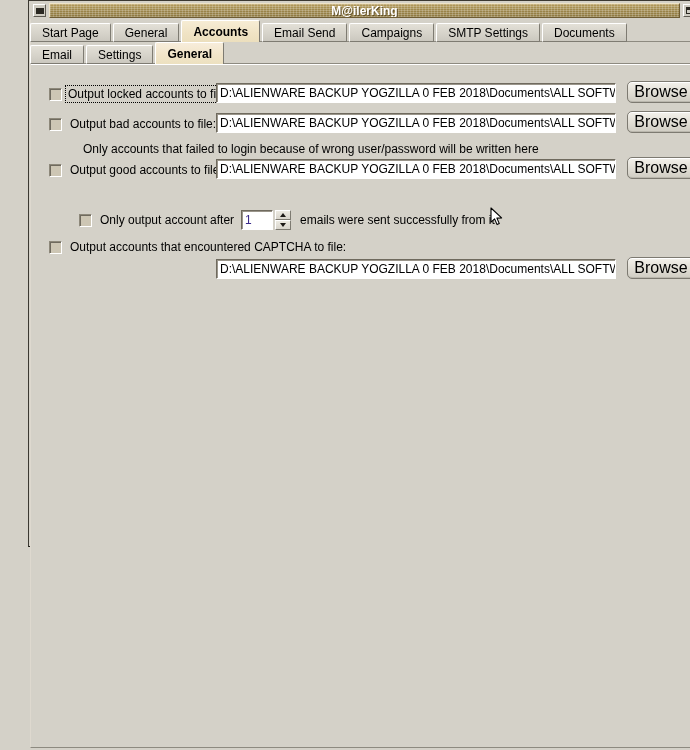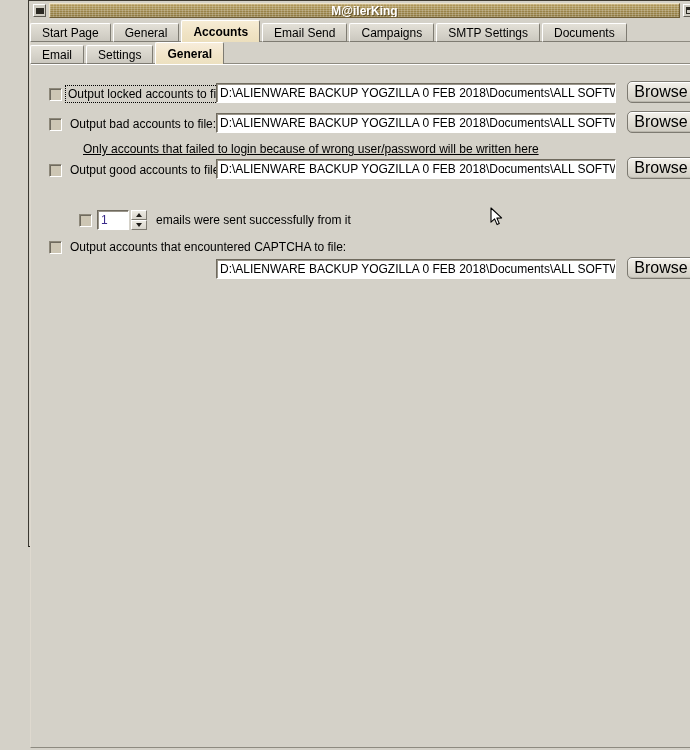--- a/index.html
+++ b/index.html
@@ -379,32 +379,33 @@
     <div class="textfield" style="position:absolute; left:185px; top:18px; width:400px;">D:\ALIENWARE BACKUP YOGZILLA 0 FEB 2018\Documents\ALL SOFTWARE\Tav</div>
     <div class="browse-btn" style="position:absolute; left:596px; top:16px;">Browse</div>
 
     <div class="row" style="left:18px; top:51px;">
       <div class="checkbox"></div>
       <div class="cb-label" style="margin-left:6px;">Output bad accounts to file:</div>
     </div>
     <div class="textfield" style="position:absolute; left:185px; top:48px; width:400px;">D:\ALIENWARE BACKUP YOGZILLA 0 FEB 2018\Documents\ALL SOFTWARE\Tav</div>
     <div class="browse-btn" style="position:absolute; left:596px; top:46px;">Browse</div>
 
-    <div class="hint" style="left:52px; top:77px;text-decoration:underline;">Only accounts that failed to login because of wrong user/password will be written here</div>
+    <div class="hint" style="left:52px; top:77px;">Only accounts that failed to login because of wrong user/password will be written here</div>
 
     <div class="row" style="left:18px; top:97px;">
       <div class="checkbox"></div>
       <div class="cb-label" style="margin-left:6px;">Output good accounts to file:</div>
     </div>
     <div class="textfield" style="position:absolute; left:185px; top:94px; width:400px;">D:\ALIENWARE BACKUP YOGZILLA 0 FEB 2018\Documents\ALL SOFTWARE\Tav</div>
     <div class="browse-btn" style="position:absolute; left:596px; top:92px;">Browse</div>
 
 
     <div class="row" style="left:48px; top:145px;">
       <div class="checkbox"></div>
+      <div class="cb-label" style="margin-left:6px;">Only output account after</div>
       <div class="spinner" style="margin-left:5px;">
         <div class="spinner-field">1</div>
         <div class="spinner-buttons">
           <div class="spin-btn up">
             <span class="arrow"></span>
           </div>
           <div class="spin-btn down">
             <span class="arrow"></span>
           </div>
         </div>

